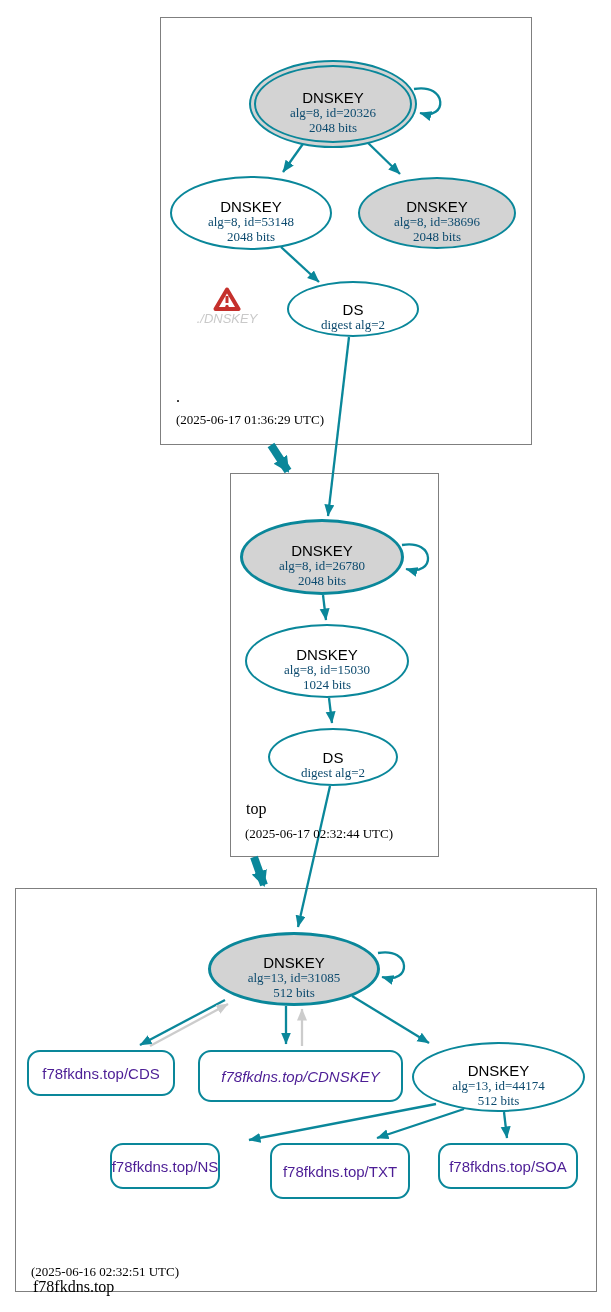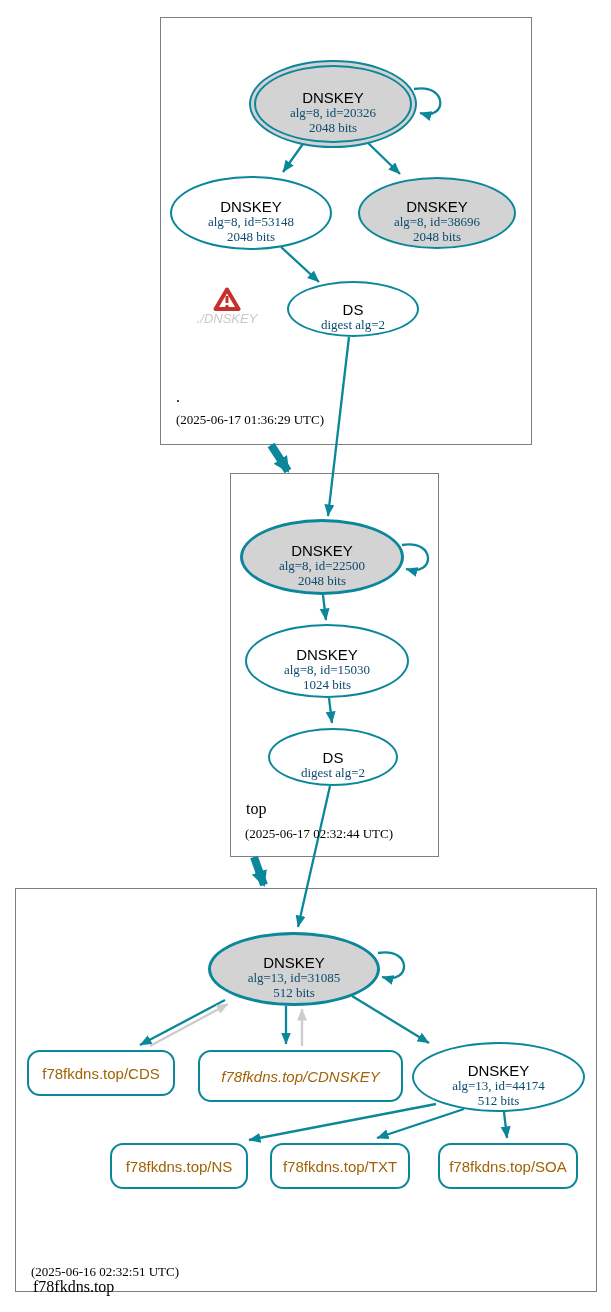--- a/index.html
+++ b/index.html
@@ -10,21 +10,21 @@
   .node{position:absolute;z-index:3;display:flex;flex-direction:column;align-items:center;
         justify-content:center;text-align:center;box-sizing:border-box;background:#fff;}
   .ellipse{border-radius:50%;border:2.3px solid #0a879a;}
   .sep{border-width:3.2px;}
   .ksk-fill{background:#d3d3d3;}
   .ring{position:absolute;left:3px;top:3px;right:3px;bottom:3px;border:2.4px solid #0a879a;
         border-radius:50%;pointer-events:none;}
   .rrset{border-radius:13px;border:2.4px solid #0a879a;}
   .node .title{font-family:"Liberation Sans",sans-serif;font-size:15px;color:#000;line-height:1.15;margin-top:16px;}
   .node .detail{font-family:"Liberation Serif",serif;font-size:13px;color:#0c4a6e;line-height:1.12;}
-  .rrset .rlabel{font-family:"Liberation Sans",sans-serif;font-size:15px;color:#a16207;white-space:nowrap;}
+  .rrset .rlabel{font-family:"Liberation Sans",sans-serif;font-size:15px;color:#4c1d95;white-space:nowrap;}
   .zlabel{position:absolute;z-index:4;font-family:"Liberation Serif",serif;font-size:16px;color:#000;}
   .ztime{position:absolute;z-index:4;font-family:"Liberation Serif",serif;font-size:13px;color:#000;white-space:nowrap;}
   .warnwrap{position:absolute;z-index:4;display:flex;flex-direction:column;align-items:center;}
   .warnlabel{font-family:"Liberation Sans",sans-serif;font-style:italic;font-size:13px;
              color:#c9c9c9;margin-top:-1px;white-space:nowrap;}
 </style>
 </head>
 <body>
 
 <div class="canvas">
@@ -101,21 +101,21 @@
       <circle cx="14" cy="20.4" r="1.7" fill="#c5302c"></circle>
     </svg>
     <div class="warnlabel">./DNSKEY</div>
   </div>
 
   <div class="zlabel" style="left:176px;top:388px;">.</div>
   <div class="ztime" style="left:176px;top:412px;">(2025-06-17 01:36:29 UTC)</div>
 
   <div class="node ellipse sep ksk-fill" style="left:240px;top:519px;width:164px;height:76px;">
     <div class="title">DNSKEY</div>
-    <div class="detail">alg=8, id=22500</div>
+    <div class="detail">alg=8, id=26780</div>
     <div class="detail">2048 bits</div>
   </div>
 
   <div class="node ellipse" style="left:245px;top:624px;width:164px;height:74px;">
     <div class="title">DNSKEY</div>
     <div class="detail">alg=8, id=15030</div>
     <div class="detail">1024 bits</div>
   </div>
 
   <div class="node ellipse" style="left:268px;top:728px;width:130px;height:58px;">
@@ -139,25 +139,25 @@
   <div class="node rrset" style="left:198px;top:1050px;width:205px;height:52px;font-style:italic;">
     <div class="rlabel">f78fkdns.top/CDNSKEY</div>
   </div>
 
   <div class="node ellipse" style="left:412px;top:1042px;width:173px;height:70px;">
     <div class="title">DNSKEY</div>
     <div class="detail">alg=13, id=44174</div>
     <div class="detail">512 bits</div>
   </div>
 
-  <div class="node rrset" style="left:110px;top:1143px;width:138px;height:46px;">
+  <div class="node rrset" style="left:110px;top:1143px;width:110px;height:46px;">
     <div class="rlabel">f78fkdns.top/NS</div>
   </div>
 
-  <div class="node rrset" style="left:270px;top:1143px;width:140px;height:46px;">
+  <div class="node rrset" style="left:270px;top:1143px;width:140px;height:56px;">
     <div class="rlabel">f78fkdns.top/TXT</div>
   </div>
 
   <div class="node rrset" style="left:438px;top:1143px;width:140px;height:46px;">
     <div class="rlabel">f78fkdns.top/SOA</div>
   </div>
 
   <div class="zlabel" style="left:33px;top:1238px;margin-top:40px;">f78fkdns.top</div>
   <div class="ztime" style="left:31px;top:1264px;">(2025-06-16 02:32:51 UTC)</div>
 

